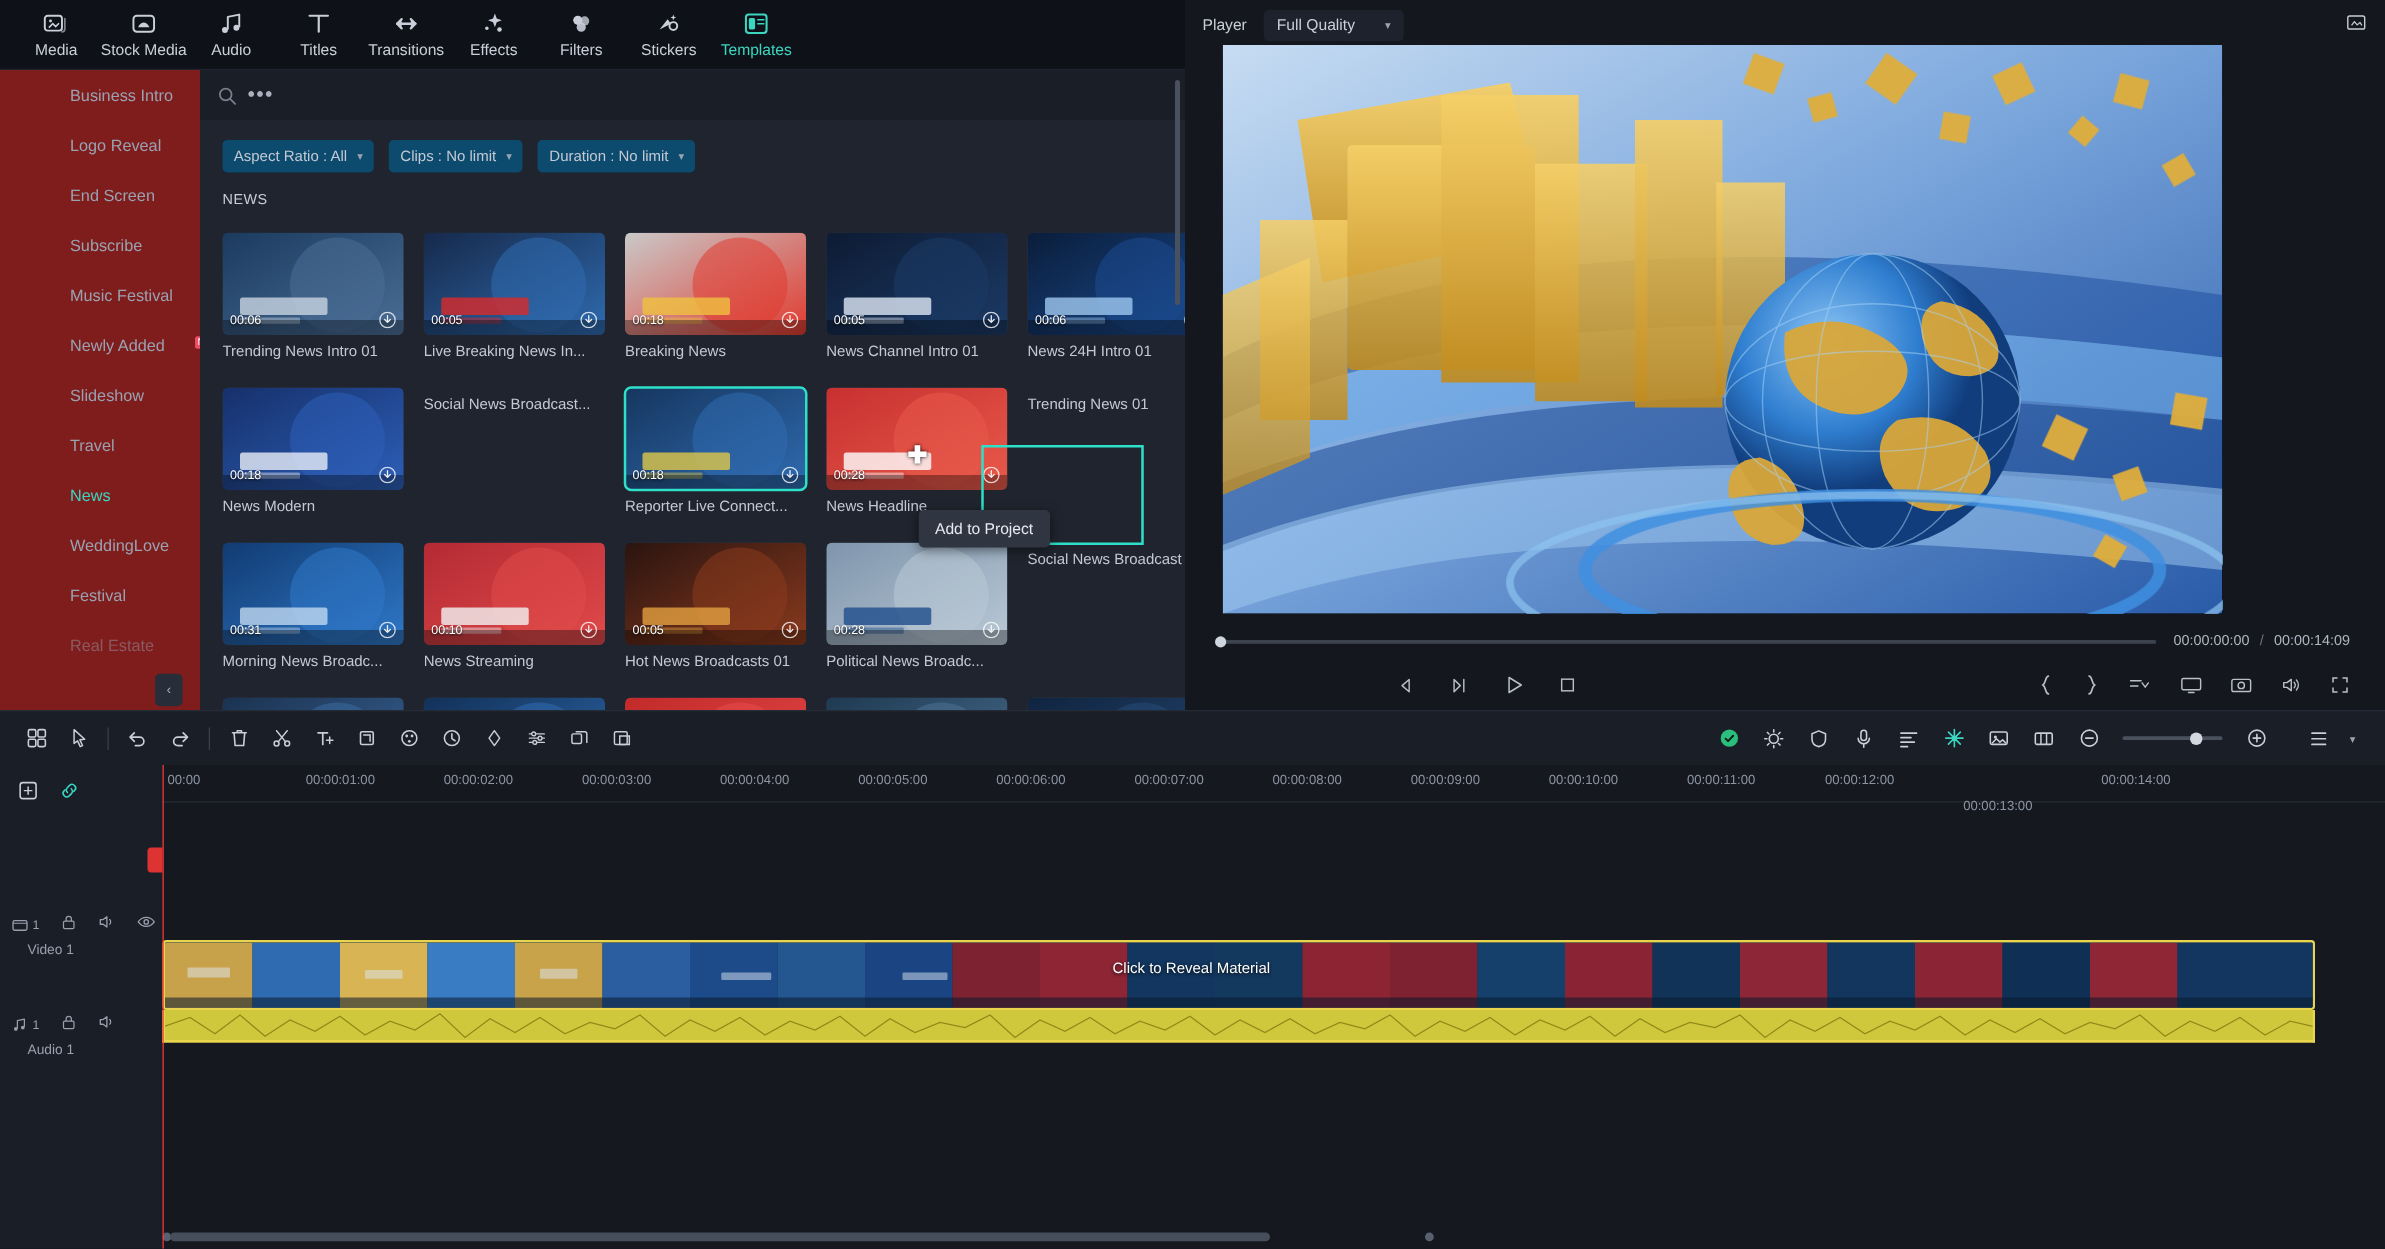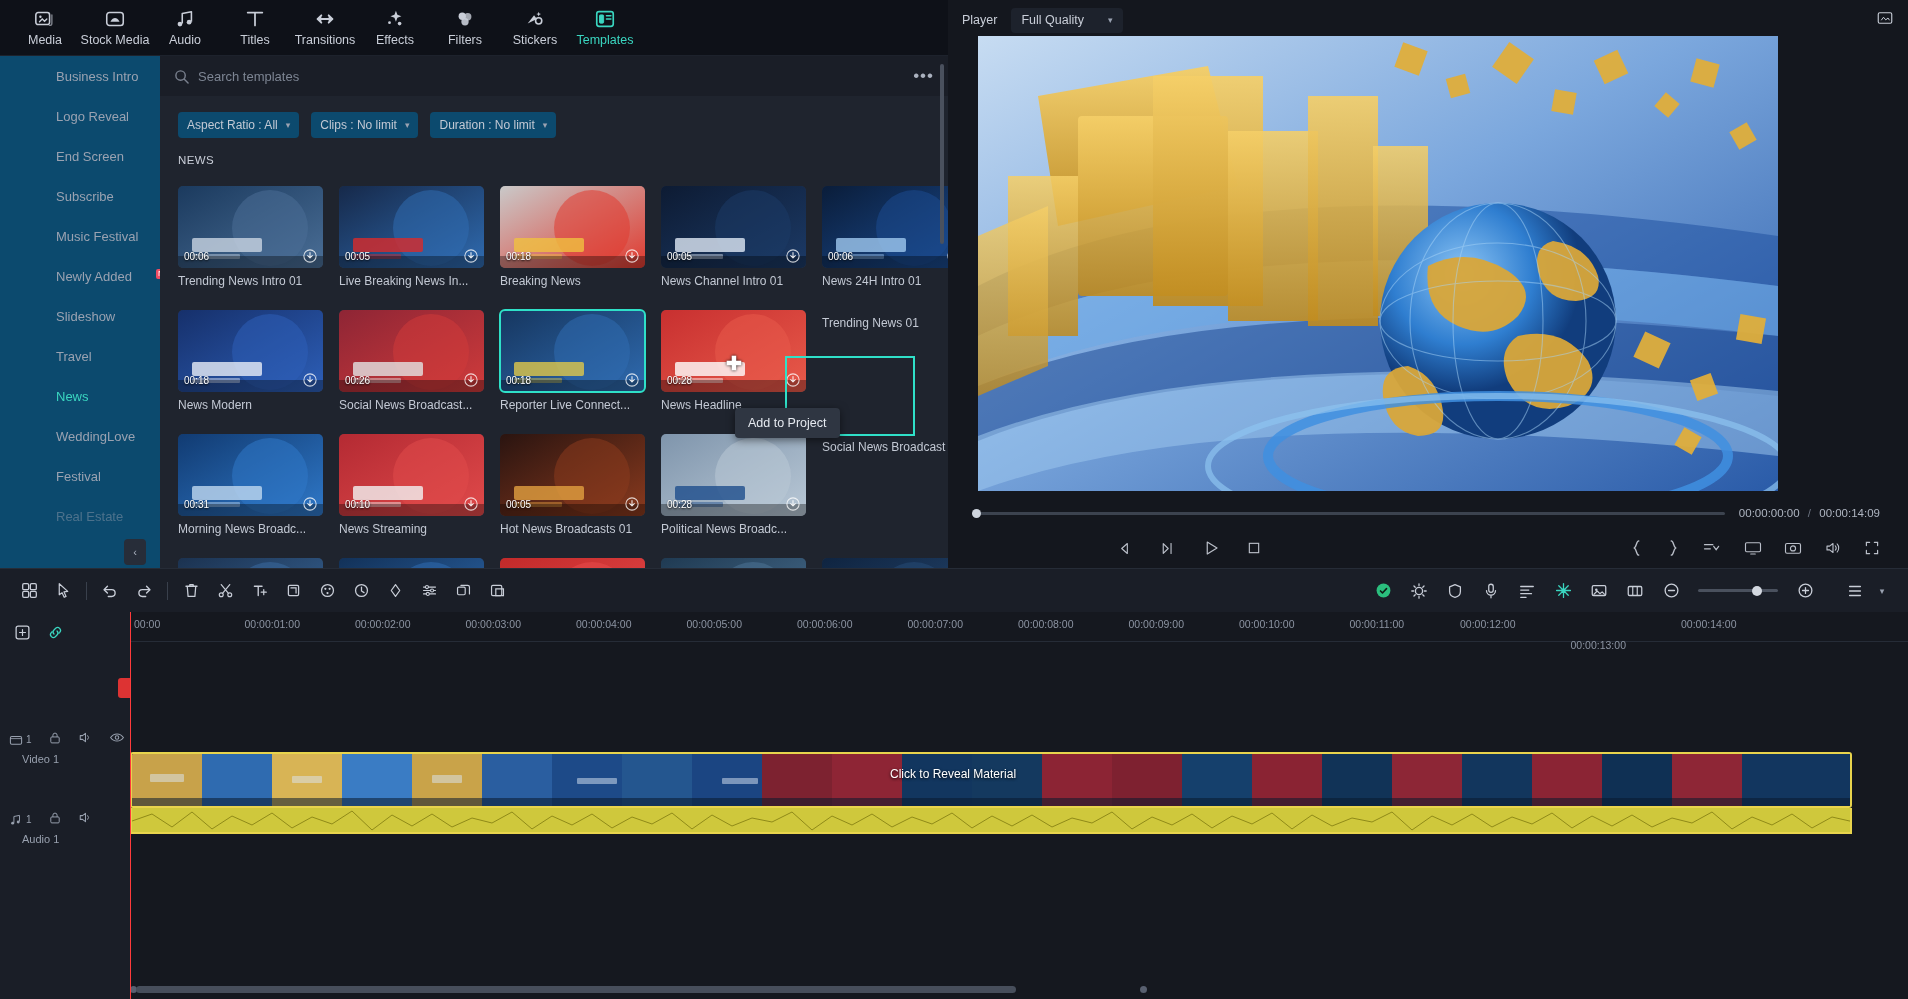--- a/index.html
+++ b/index.html
@@ -26,21 +26,21 @@
   .tb-item .ic { width: 22px; height: 22px; display: block; }
   .tb-item .lbl { font-size: 12.5px; color: #c9ced8; white-space: nowrap; }
   .tb-item.active .lbl { color: #3ad6c0; }
   .tb-item.active .ic svg * { stroke: #3ad6c0 !important; }
   .tb-spacer { flex: 1; }
   .tb-right { padding-right: 16px; display:flex; align-items:center; }
 
   
   .catbar {
     position: absolute; top: 56px; left: 0; width: 160px; height: 512px;
-    background: #0c4a6e;
+    background: #7f1d1d;
   }
   .cat-item {
     height: 40px; display: flex; align-items: center;
     padding-left: 56px; font-size: 13px; color: #9aa2b1;
     cursor: pointer; position: relative;
   }
   .cat-item.active { color: #3ad6c0; }
   .badge-new {
     position: absolute; left: 156px; top: 13px;
     background: #ef4b63; color: #fff; font-size: 8px;
@@ -343,21 +343,20 @@
       <span>‹</span>
     </div>
 </div>
 
 <div class="tpanel">
   <div class="searchrow">
     <span class="search-ic"><svg viewBox="0 0 16 16" fill="none">
           <circle cx="7" cy="7" r="5" stroke="#9aa2b1" stroke-width="1.5"></circle>
           <path d="M11 11l4 4" stroke="#9aa2b1" stroke-width="1.5" stroke-linecap="round"></path>
         </svg></span>
-    <input class="search-input" placeholder="Search templates" style="">
     <span class="dots">•••</span>
   </div>
 
   <div class="filters">
     <div class="fchip">
       <span>Aspect Ratio : All</span>
       <span class="chev">▾</span>
     </div>
     <div class="fchip">
       <span>Clips : No limit</span>
@@ -481,36 +480,20 @@
               <rect x="14" y="52" width="70" height="14" rx="2" fill="#e8eef8" opacity=".8"></rect>
               <rect x="14" y="68" width="48" height="5" rx="1" fill="#e8eef8" opacity=".45"></rect>
               <rect x="0" y="70" width="145" height="12" fill="#000" opacity=".35"></rect>
             </svg><span class="dur">00:18</span><span class="dl"><svg viewBox="0 0 16 16" fill="none">
                 <circle cx="8" cy="8" r="7" stroke="#fff" stroke-width="1.2" opacity=".85"></circle>
                 <path d="M8 4v6M5.4 7.6L8 10.2l2.6-2.6" stroke="#fff" stroke-width="1.2" stroke-linecap="round" stroke-linejoin="round"></path>
               </svg></span></div>
           <div class="cname">News Modern</div>
         </div>
         <div class="card">
-          <div class="thumb"><svg width="145" height="82" viewBox="0 0 145 82" preserveAspectRatio="none">
-              <defs>
-                <linearGradient id="g6" x1="0" y1="0" x2="1" y2="1">
-                  <stop offset="0" stop-color="#8e2535"></stop>
-                  <stop offset="1" stop-color="#cf3b3b"></stop>
-                </linearGradient>
-              </defs>
-              <rect width="145" height="82" fill="url(#g6)"></rect>
-              <ellipse cx="92" cy="42" rx="38" ry="38" fill="#cf3b3b" opacity=".55"></ellipse>
-              <rect x="14" y="52" width="70" height="14" rx="2" fill="#e3e3e3" opacity=".8"></rect>
-              <rect x="14" y="68" width="48" height="5" rx="1" fill="#e3e3e3" opacity=".45"></rect>
-              <rect x="0" y="70" width="145" height="12" fill="#000" opacity=".35"></rect>
-            </svg><span class="dur">00:26</span><span class="dl"><svg viewBox="0 0 16 16" fill="none">
-                <circle cx="8" cy="8" r="7" stroke="#fff" stroke-width="1.2" opacity=".85"></circle>
-                <path d="M8 4v6M5.4 7.6L8 10.2l2.6-2.6" stroke="#fff" stroke-width="1.2" stroke-linecap="round" stroke-linejoin="round"></path>
-              </svg></span></div>
           <div class="cname">Social News Broadcast...</div>
         </div>
         <div class="card selected">
           <div class="thumb"><svg width="145" height="82" viewBox="0 0 145 82" preserveAspectRatio="none">
               <defs>
                 <linearGradient id="g7" x1="0" y1="0" x2="1" y2="1">
                   <stop offset="0" stop-color="#16365f"></stop>
                   <stop offset="1" stop-color="#2f6bb0"></stop>
                 </linearGradient>
               </defs>

